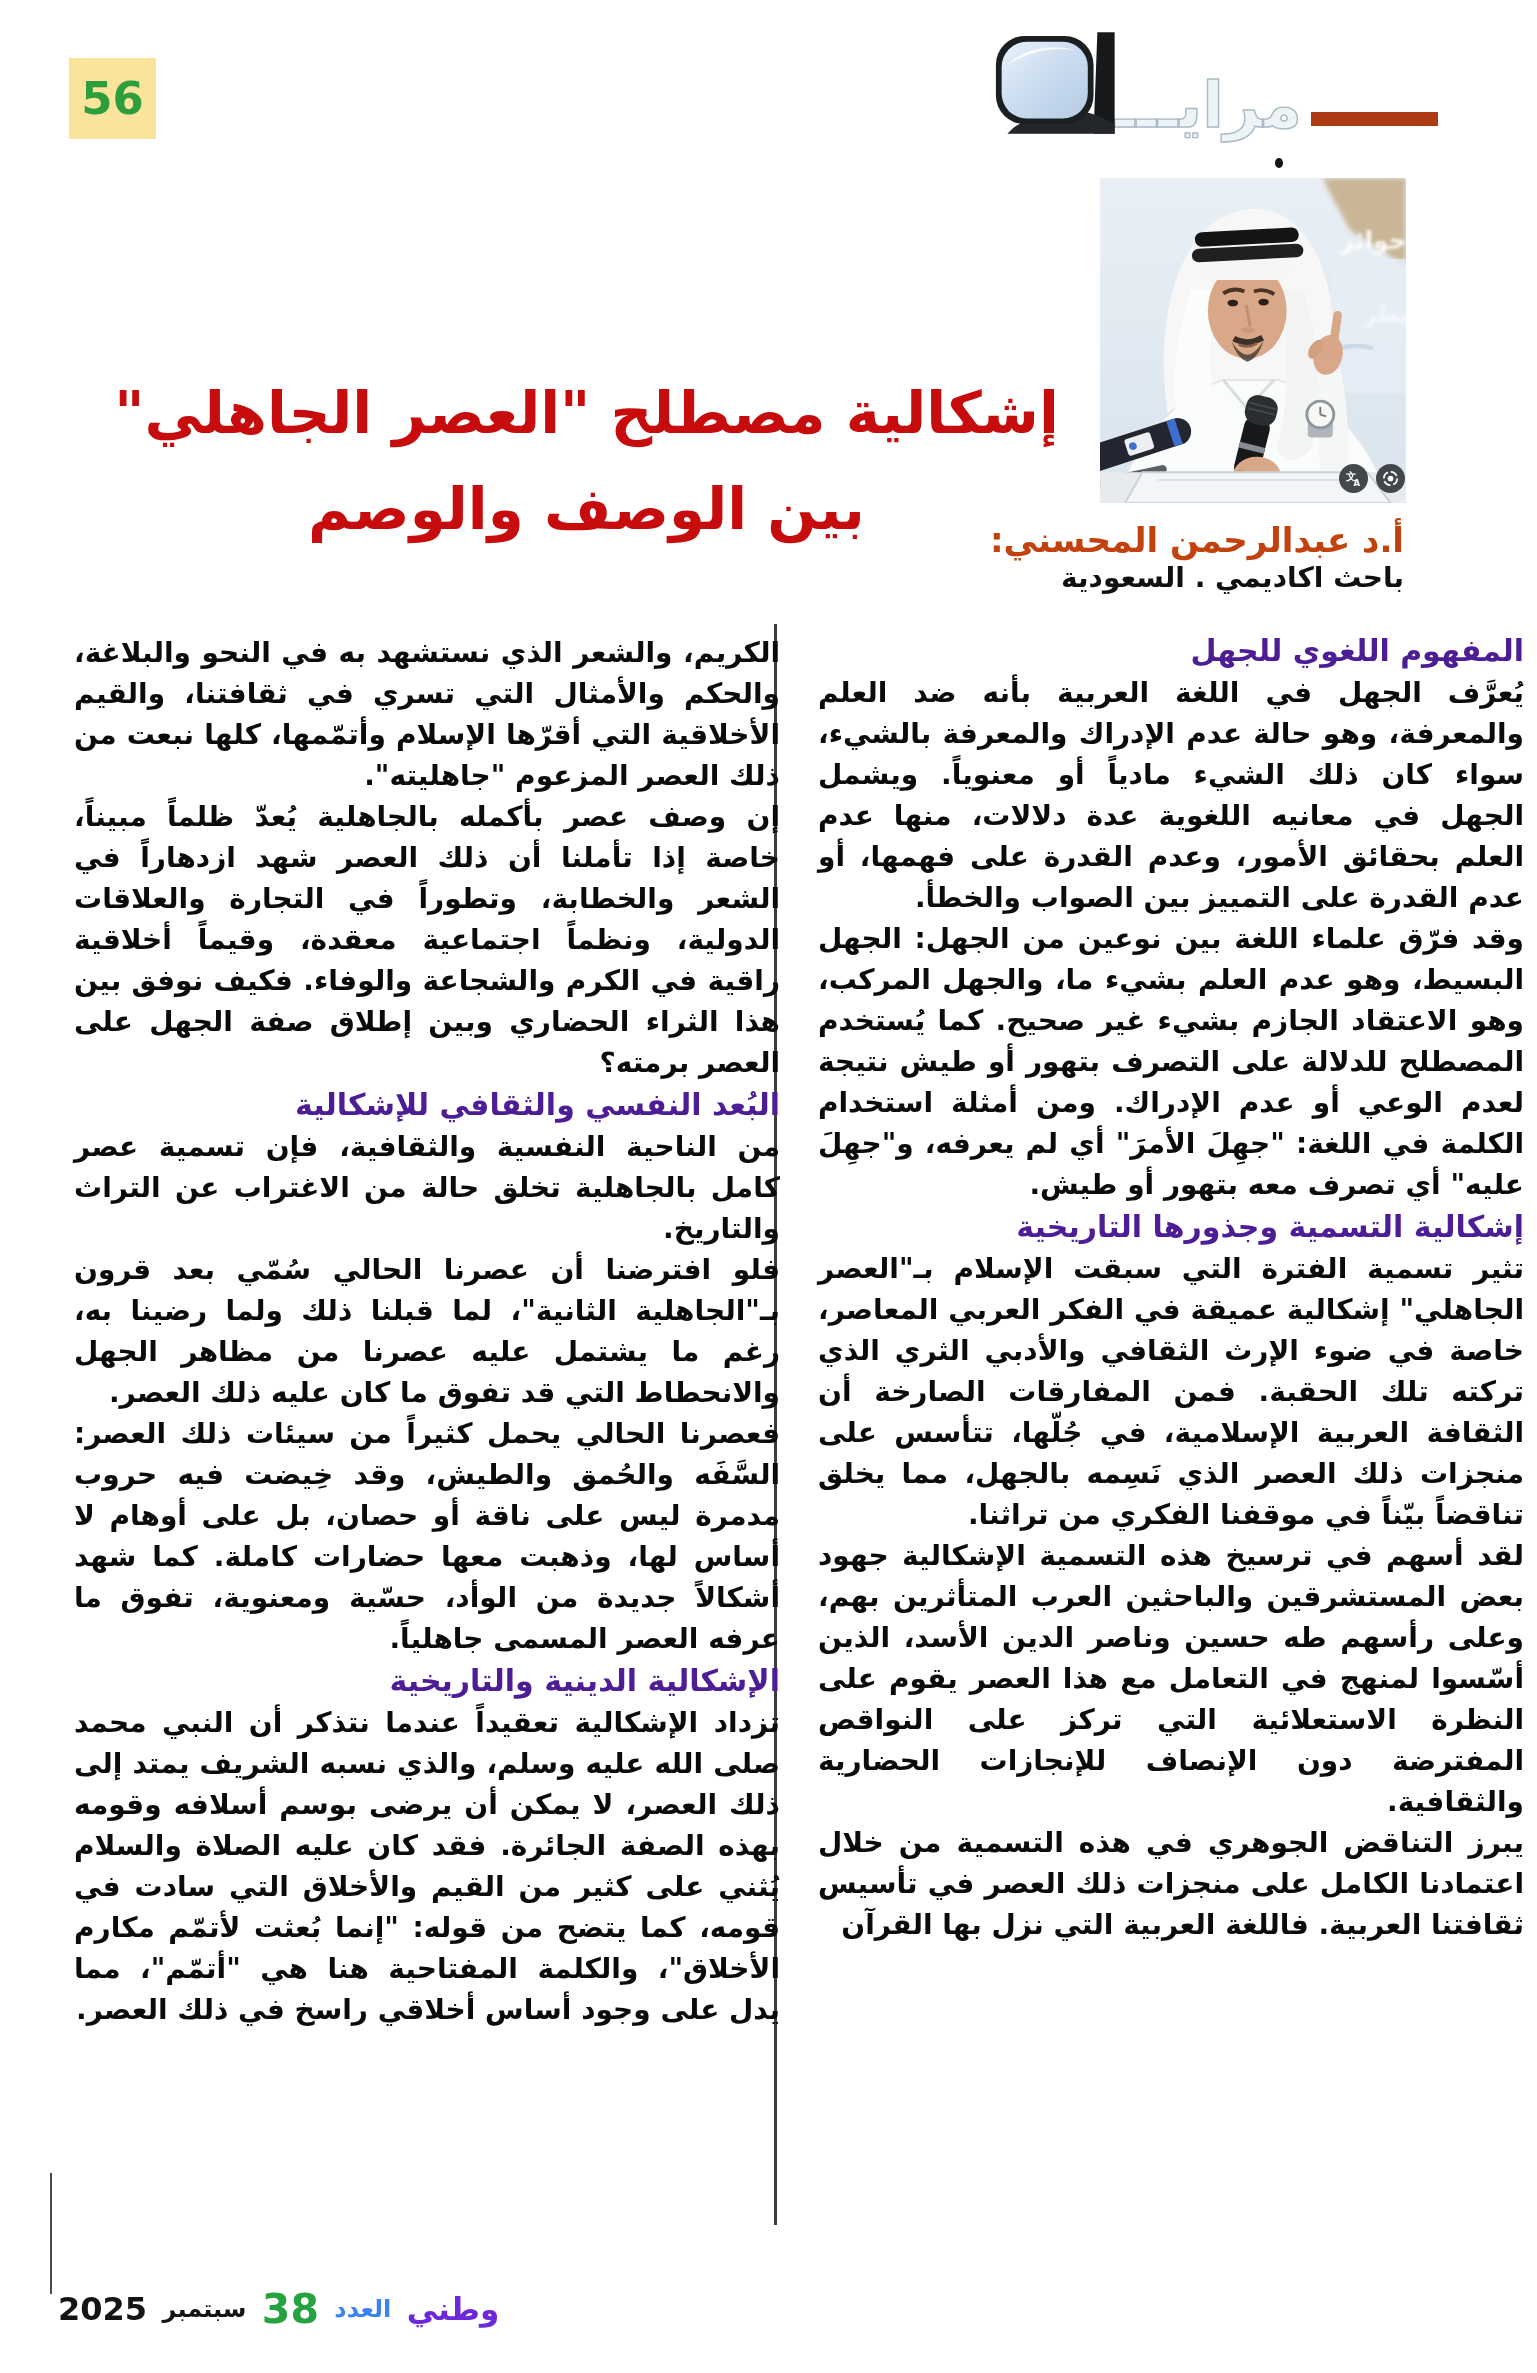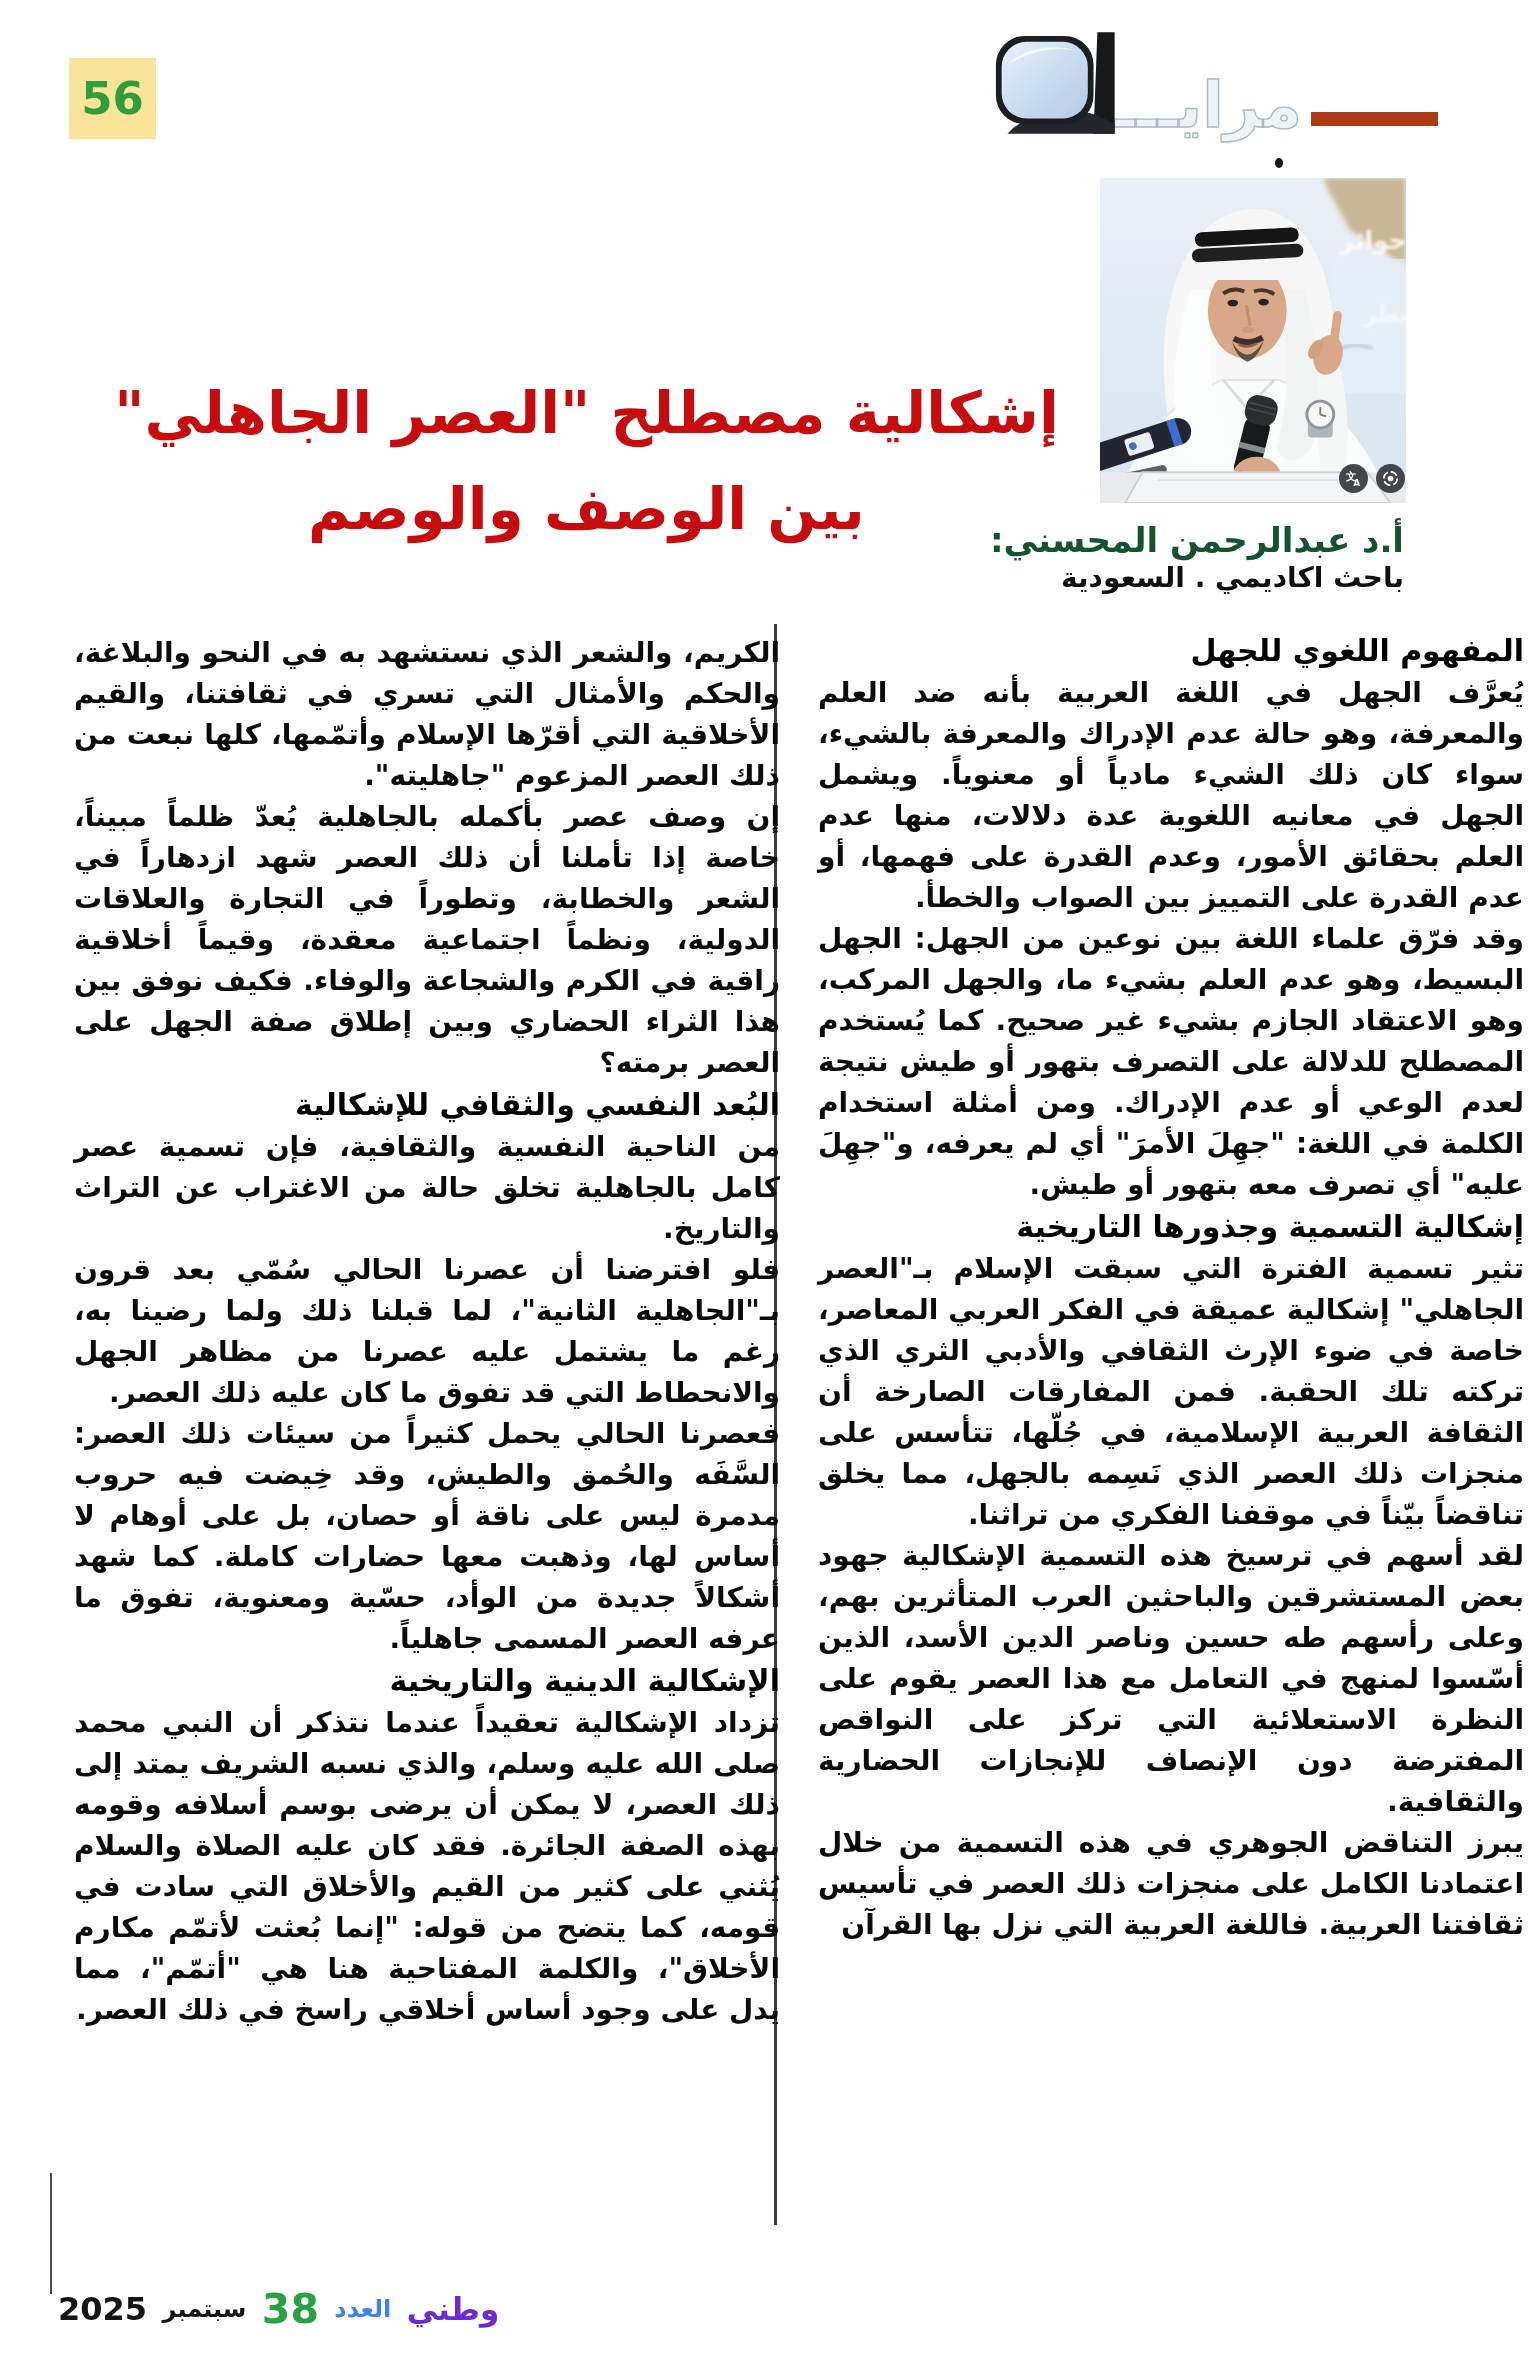--- a/index.html
+++ b/index.html
@@ -30,21 +30,21 @@
   .rust-bar { left:1311px; top:112px; width:127px; height:14.4px; background:#AC3A12; }
   .tiny-dot { left:1275px; top:158px; width:7.7px; height:9.6px; background:#161616; border-radius:50%; }
 
   
   .photo { left:1100px; top:178px; width:306px; height:325px; }
   .lens-btn { position:absolute; width:29px; height:29px; border-radius:50%;
     background:rgba(54,57,61,.93); display:flex; align-items:center; justify-content:center; }
   .lens-translate { left:239px; top:286px; }
   .lens-camera { left:276px; top:286px; }
 
-  .author-name { right:133px; top:520px; direction:rtl; color:#14532d;
+  .author-name { right:133px; top:520px; direction:rtl; color:#c2410c;
     font-size:34px; font-weight:bold; white-space:nowrap; }
   .author-role { right:133px; top:561px; direction:rtl; color:#101010;
     font-size:28px; font-weight:bold; white-space:nowrap; }
 
   
   .title-l1, .title-l2 {
     left:106px; width:961px; text-align:center; direction:rtl;
     color:#C70C0E; font-weight:bold; font-size:58px; line-height:1.2; white-space:nowrap;
   }
   .title-l1 { top:379px; }
@@ -53,21 +53,21 @@
   
   .divider { left:774px; top:624px; width:2.9px; height:1601px; background:#3c3c3c; }
   .margin-rule { left:50px; top:2173px; width:1.9px; height:121px; background:#4a4a4a; }
   .col {
     width:706px; direction:rtl; text-align:justify; text-justify:inter-word;
     color:#0b0b0b; font-weight:bold; font-size:28px; line-height:41px;margin-left:21px;
   }
   .col-right { left:797px; top:629px; }
   .col-left  { left:53px;  top:632px; }
   .col p { margin:0; }
-  .col .heading { color:#000000; font-size:30px; line-height:43px; text-align:right; }
+  .col .heading { color:#4c1d95; font-size:30px; line-height:43px; text-align:right; }
   .mt-sm { margin-top:9.6px; }
   .mt-md { margin-top:38px; }
   .mt-lg { margin-top:48px; }
 
   
   .footer {
     left:58px; top:2285px; direction:rtl; display:flex; align-items:center; gap:15.4px;
     font-weight:bold; white-space:nowrap;
   }
   .footer .brand { color:#6d28d9; font-size:31px; }

